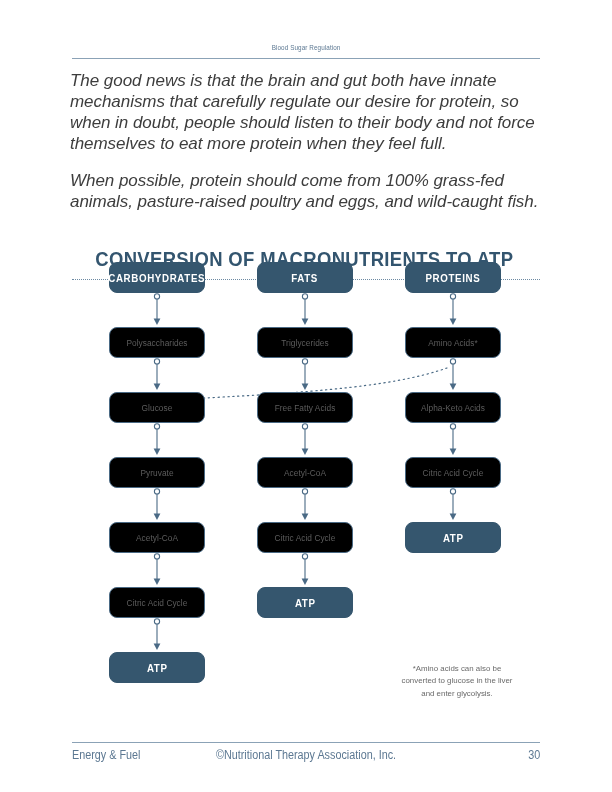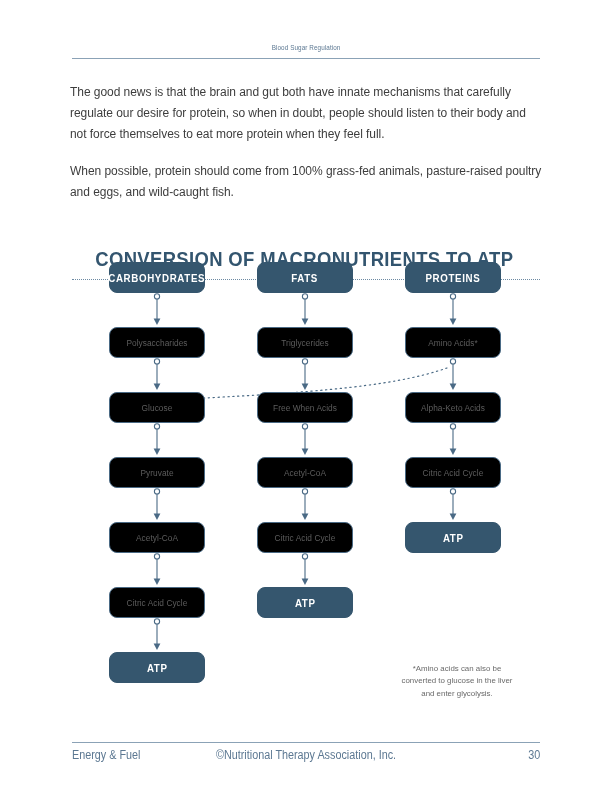--- a/index.html
+++ b/index.html
@@ -40,25 +40,26 @@
   }
 
   
   .body-copy {
     position: absolute;
     left: 70px;
     top: 70px;
     width: 472px;
   }
   .body-copy p {
-    margin: 12px 0 16px 0;
-    font-size: 12px;
+    margin: 0 0 16px 0;
+    font-size: 17px;
     line-height: 21px;
     color: #3d3d3d;
     letter-spacing: -.05px;
+    font-style: italic;
   }
 
   
   .section-title-wrap {
     position: absolute;
     left: 72px;
     top: 212px;
     width: 468px;
     text-align: left;
     margin-top: 35px;
@@ -291,21 +292,21 @@
       <span>Triglycerides</span>
     </div>
 
     <svg class="connector" style="top:96px" viewBox="0 0 12 34">
       <circle cx="6" cy="3.4" r="2.6" fill="#ffffff" stroke="#4a6a85" stroke-width="1.1"></circle>
       <line x1="6" y1="6" x2="6" y2="27" stroke="#4a6a85" stroke-width="1.1"></line>
       <polygon points="6,32 2.6,25.5 9.4,25.5" fill="#4a6a85"></polygon>
     </svg>
 
     <div class="node light" style="top:130px">
-      <span>Free When Acids</span>
+      <span>Free Fatty Acids</span>
     </div>
 
     <svg class="connector" style="top:161px" viewBox="0 0 12 34">
       <circle cx="6" cy="3.4" r="2.6" fill="#ffffff" stroke="#4a6a85" stroke-width="1.1"></circle>
       <line x1="6" y1="6" x2="6" y2="27" stroke="#4a6a85" stroke-width="1.1"></line>
       <polygon points="6,32 2.6,25.5 9.4,25.5" fill="#4a6a85"></polygon>
     </svg>
 
     <div class="node light" style="top:195px">
       <span>Acetyl-CoA</span>

